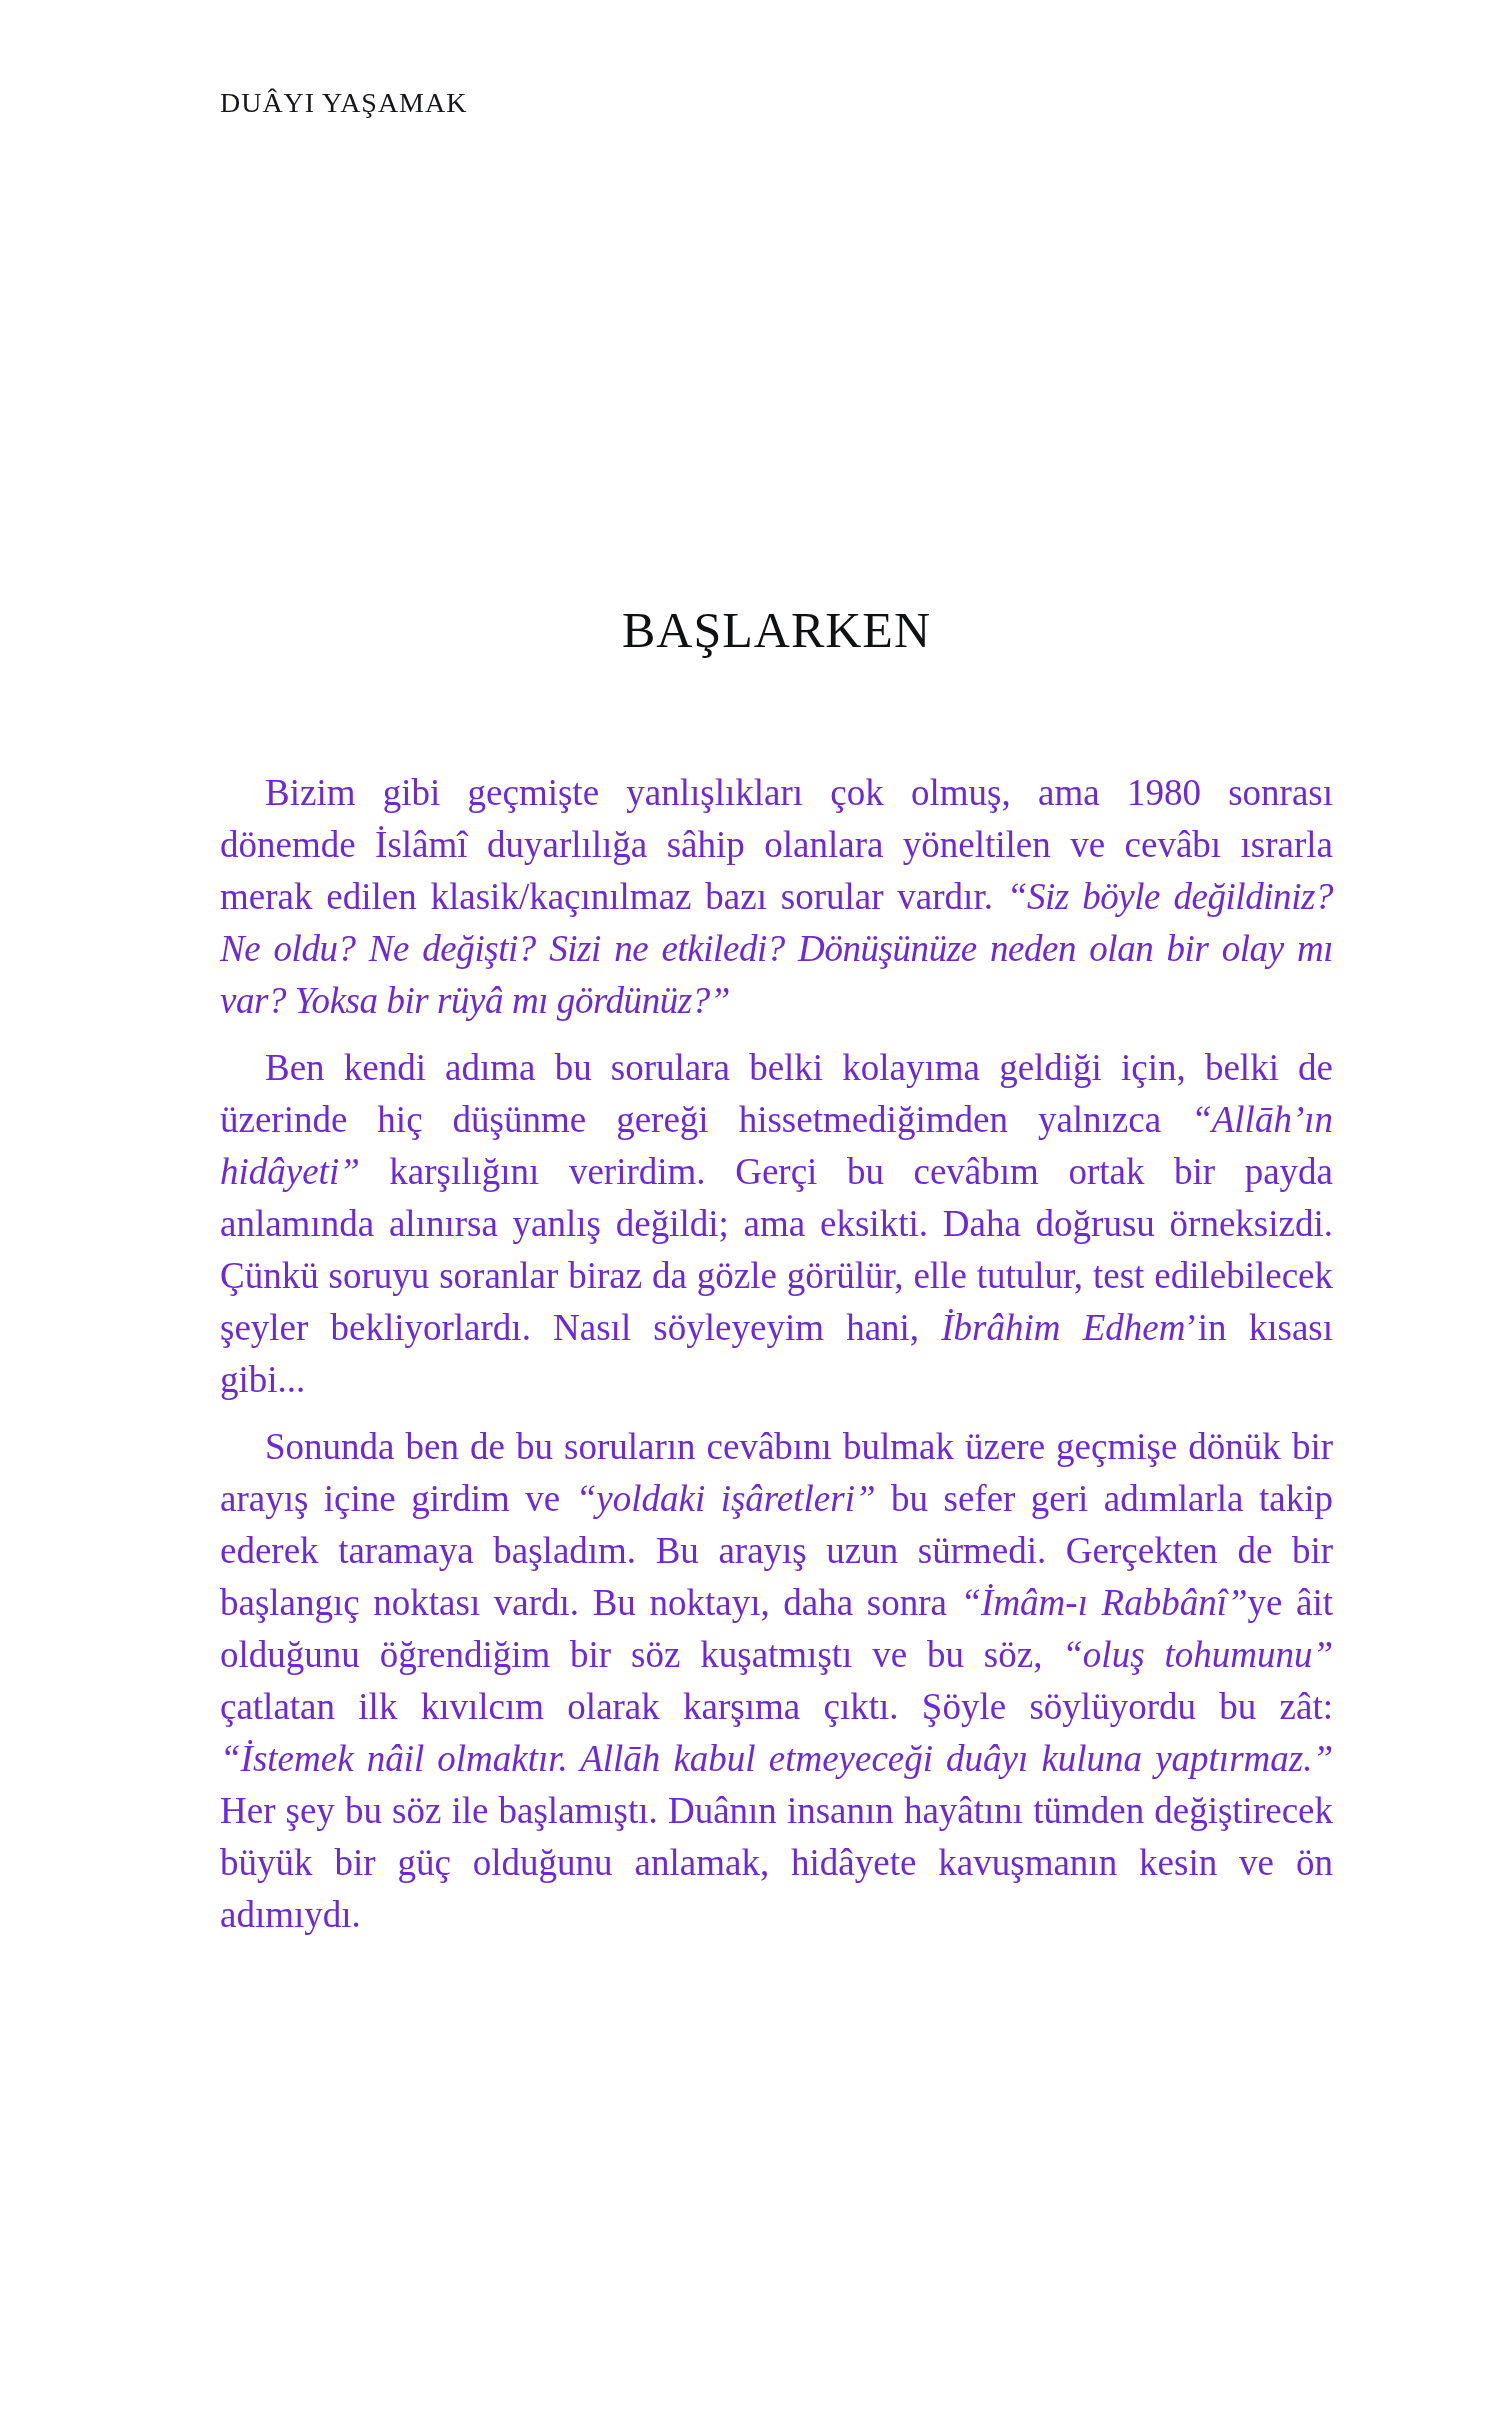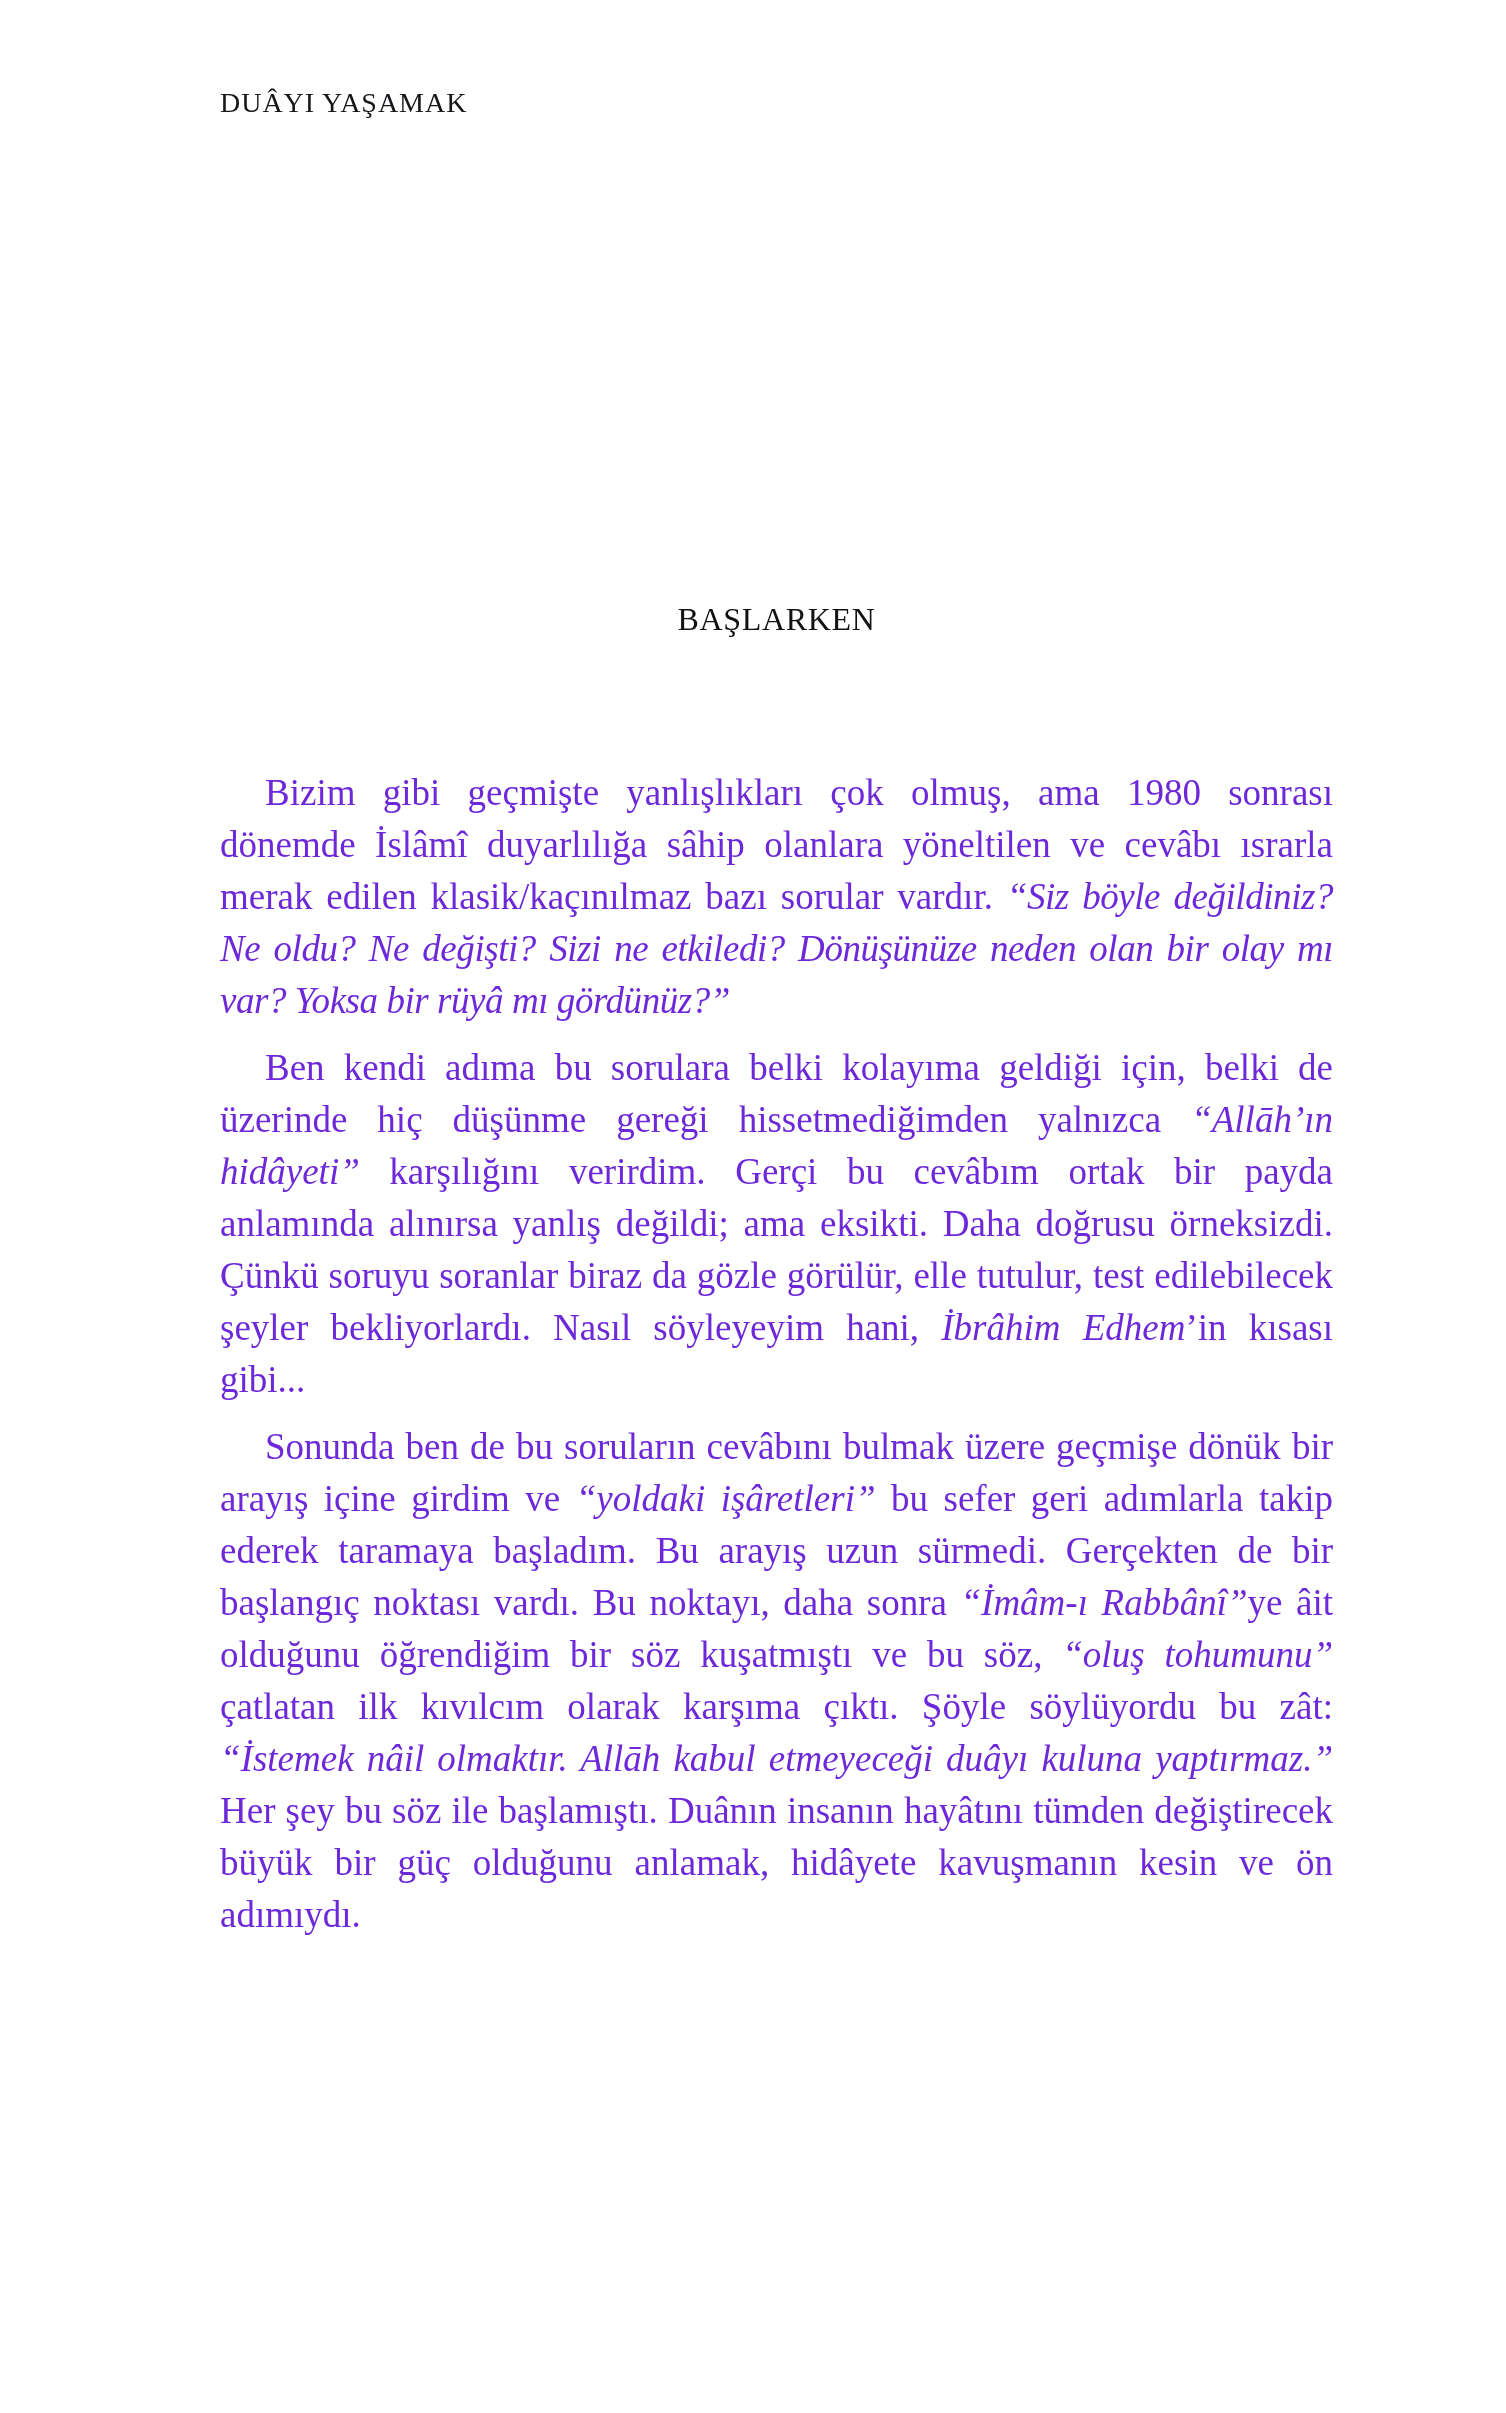--- a/index.html
+++ b/index.html
@@ -39,21 +39,21 @@
     white-space: nowrap;
   }
 
   
   .chapter-title {
     position: absolute;
     top: 601px;
     left: 220px;
     width: 1113px;
     text-align: center;
-    font-size: 32px;
+    font-size: 50px;
     font-weight: 400;
     letter-spacing: 0.02em;
     color: #101113;
     margin: 0;
   }
 
   
   .body-text {
     position: absolute;
     top: 767px;

